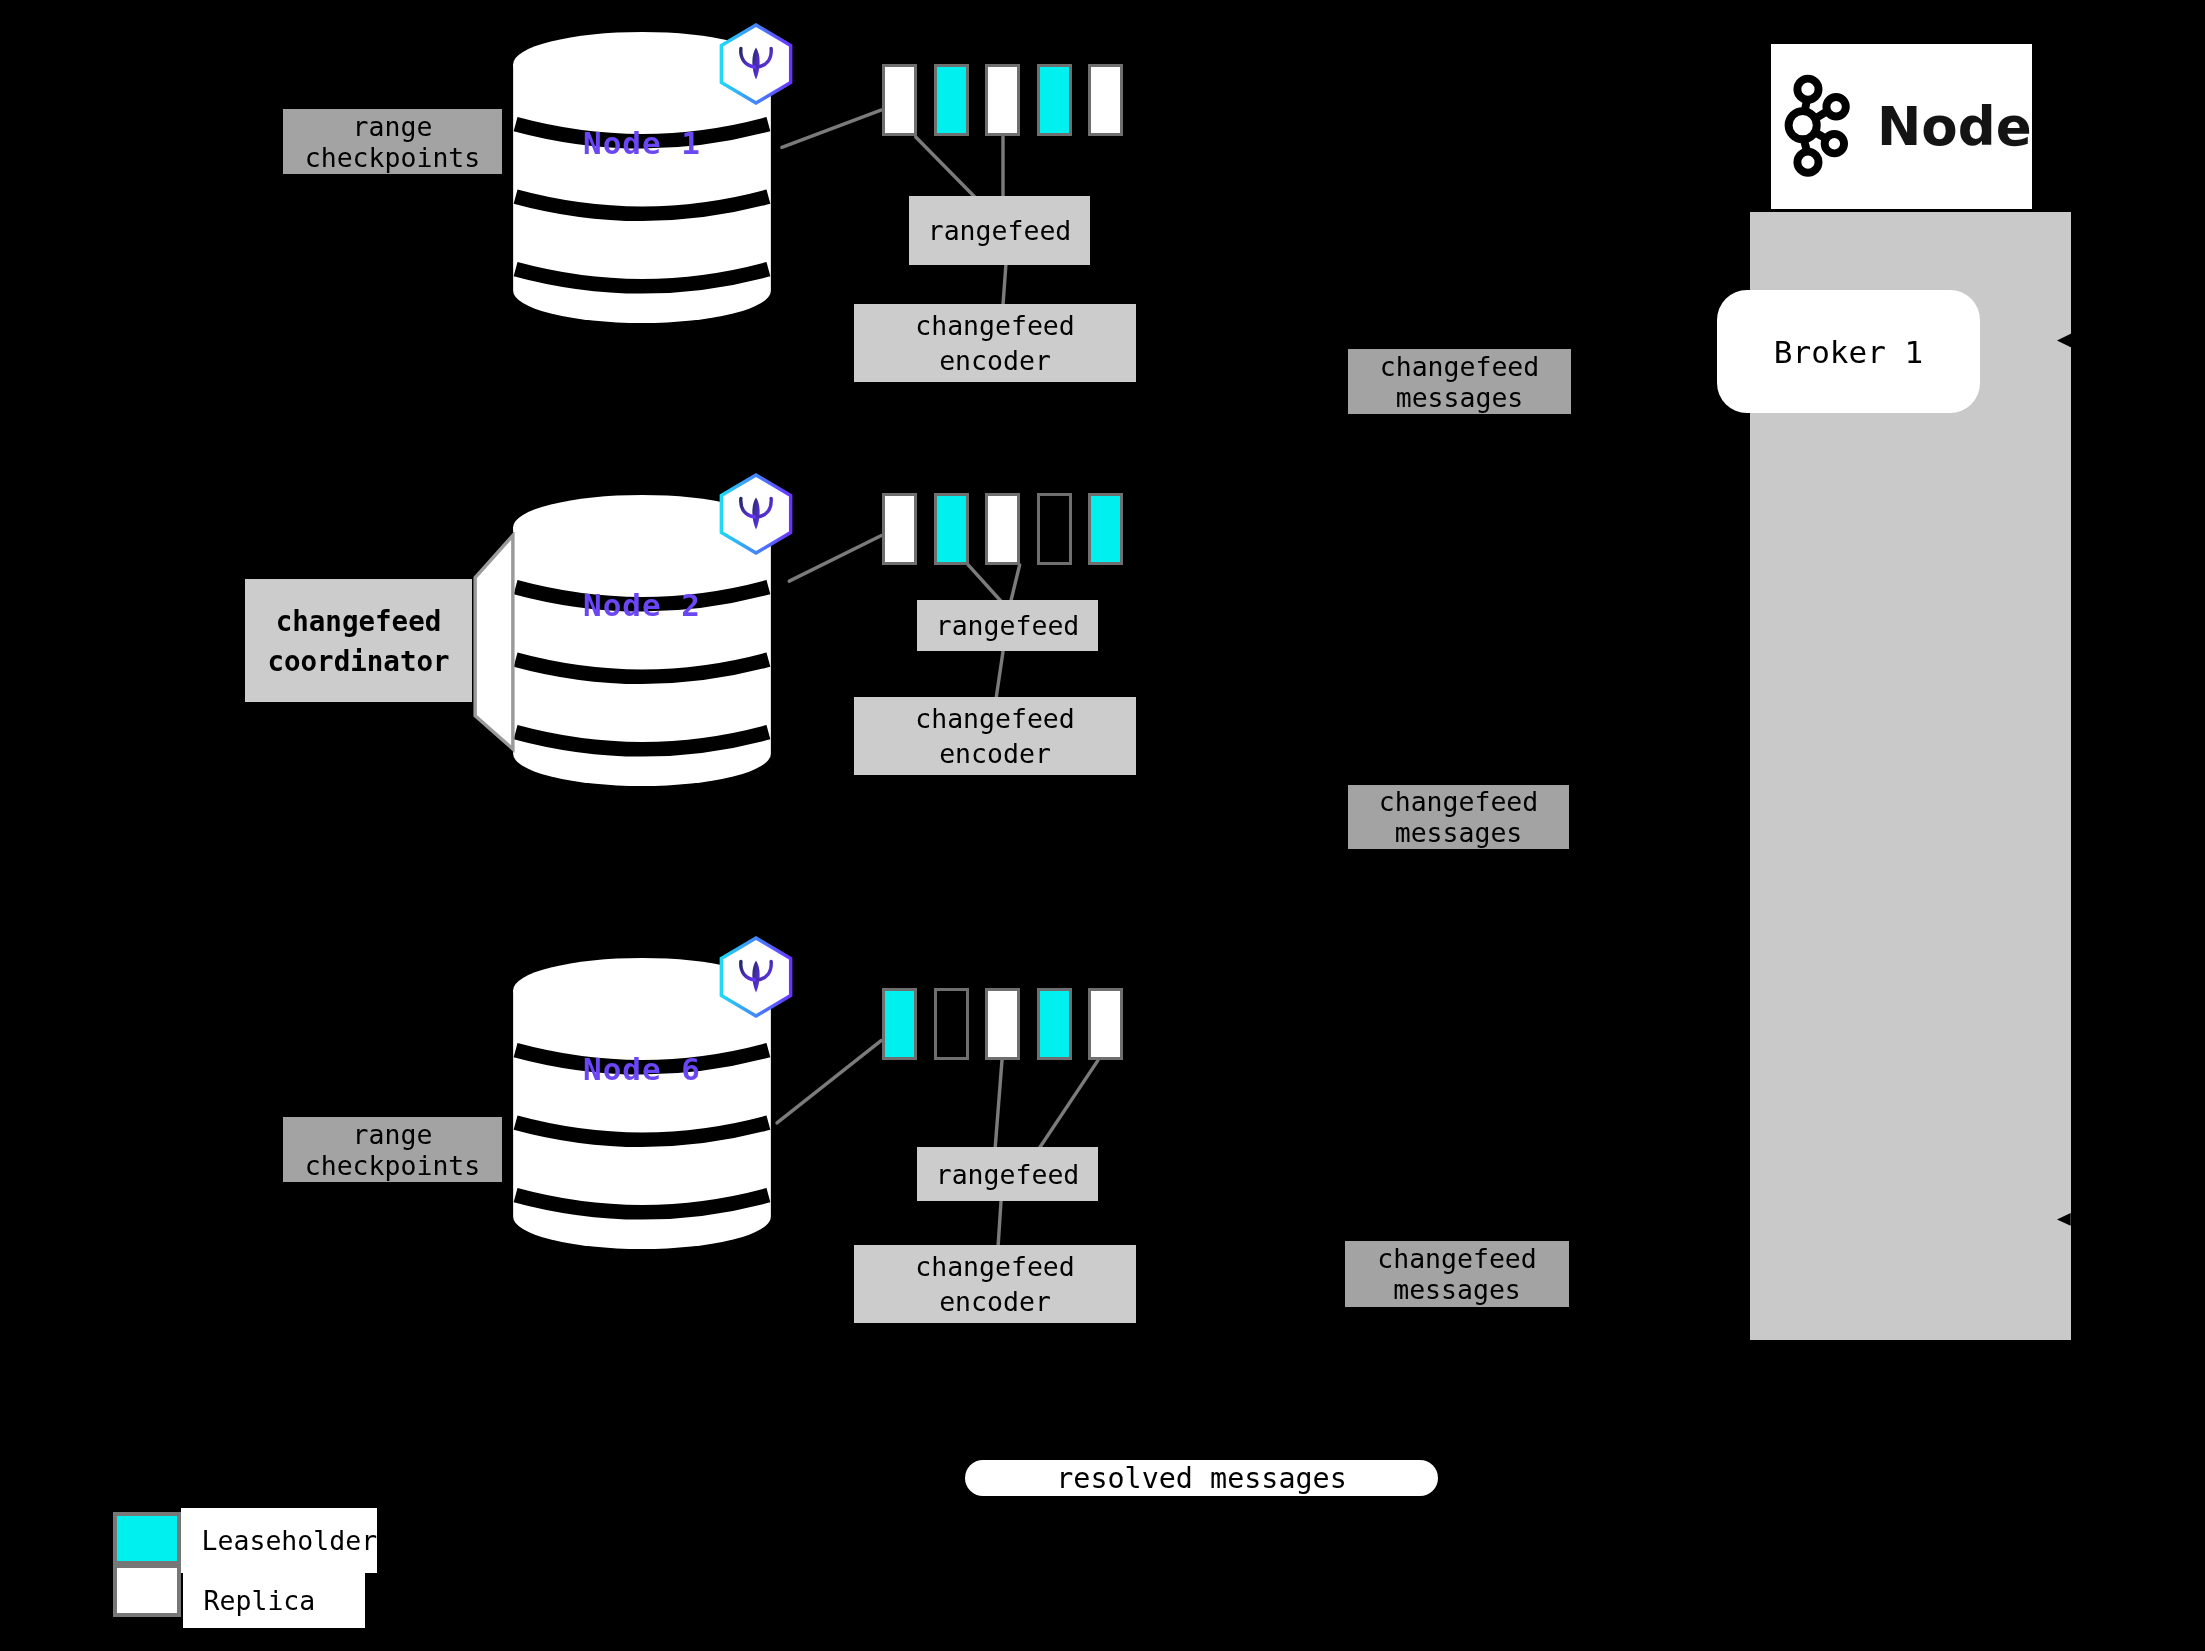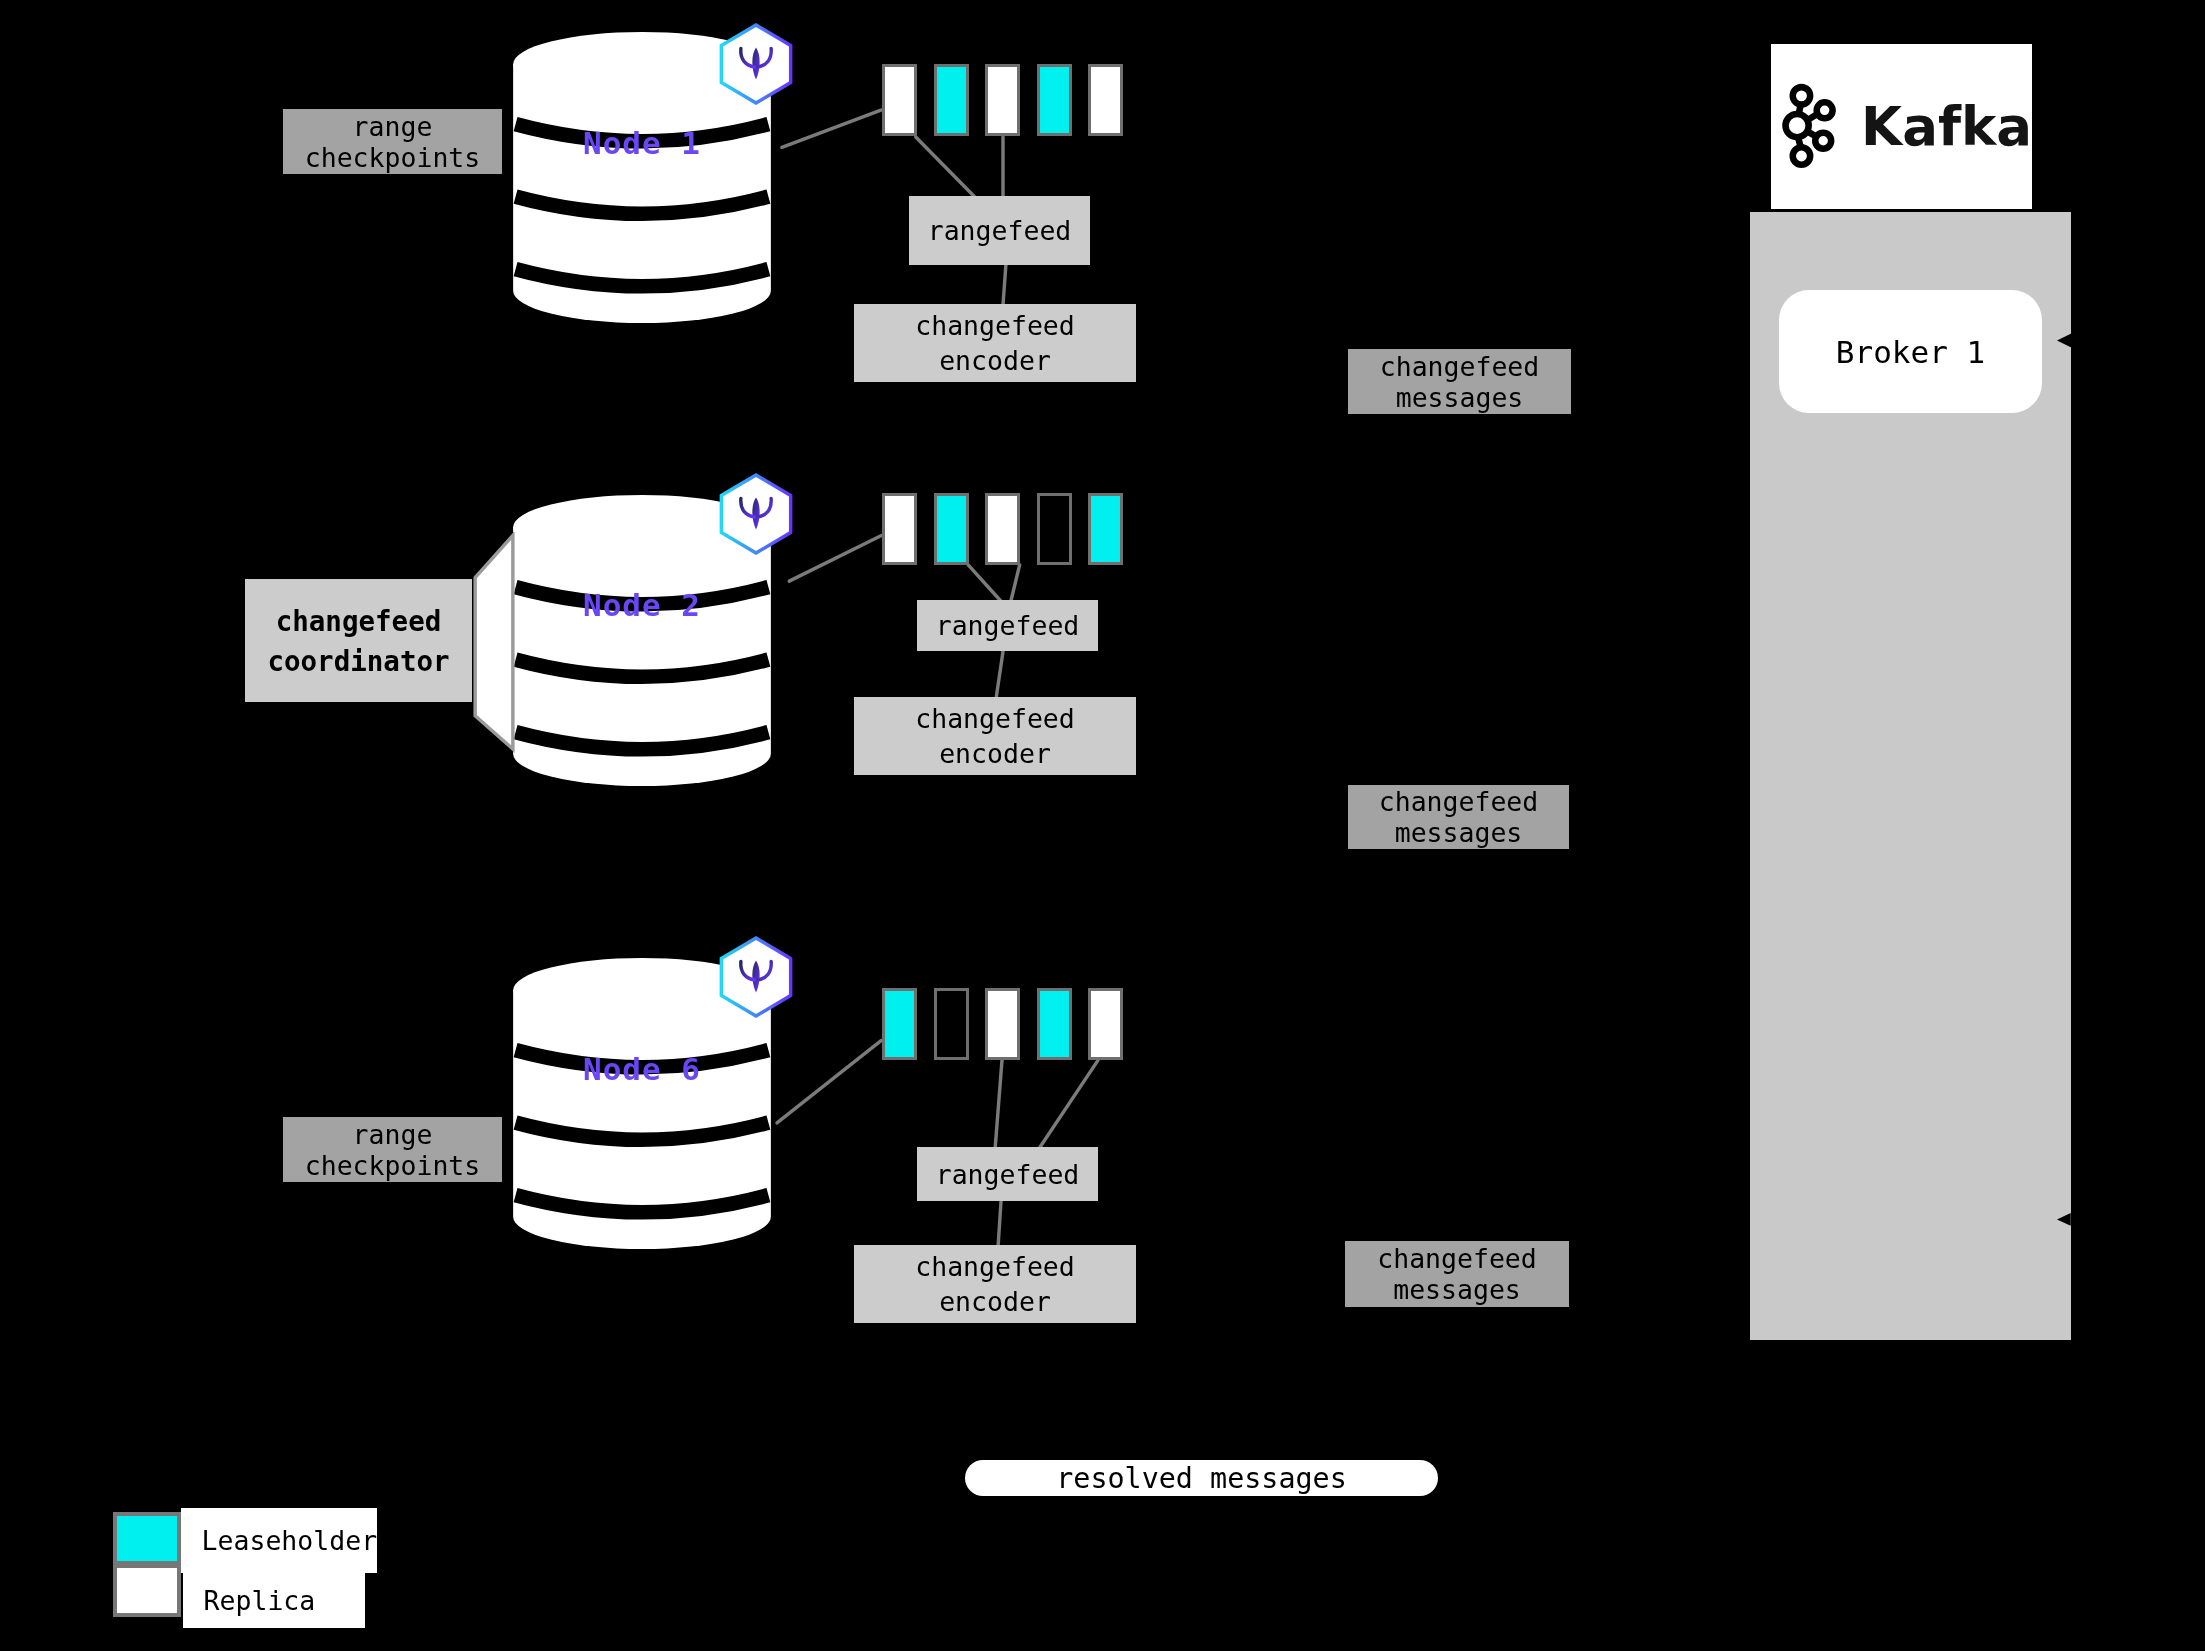--- a/index.html
+++ b/index.html
@@ -36,21 +36,21 @@
 
   
   .node-name{position:absolute;width:260px;text-align:center;font-weight:bold;
              font-size:31px;color:var(--purple);letter-spacing:1px}
 
   
   .kafka-box{background:#ffffff;display:flex;align-items:center;justify-content:center;gap:17.6px}
   .kafka-word{font-family:"DejaVu Sans","Liberation Sans",sans-serif;font-weight:bold;
               font-size:53px;color:#141414}
   .kafka-panel{background:var(--panel-gray)}
-  .broker{position:absolute;left:1779px;width:263px;height:123px;background:#ffffff;
+  .broker{position:absolute;left:1717px;width:263px;height:123px;background:#ffffff;
           border-radius:30px;display:flex;align-items:center;justify-content:center;
           font-size:31px;color:#000}
 
   
   .pill{background:#ffffff;border-radius:29px;display:flex;align-items:center;
         justify-content:center;font-size:28.4px;color:#000}
 
   
   .legend-swatch{position:absolute;left:113px;width:68px;height:53px;border:4.4px solid #777}
   .legend-label{position:absolute;background:#fff;display:flex;align-items:center;
@@ -231,21 +231,21 @@
         <circle cx="36" cy="58" r="16"></circle>
         <circle cx="42" cy="100" r="12"></circle>
         <circle cx="74" cy="37" r="11"></circle>
         <circle cx="72" cy="79" r="11"></circle>
         <line x1="41" y1="29" x2="38" y2="43"></line>
         <line x1="37" y1="73" x2="41" y2="88"></line>
         <line x1="51" y1="50" x2="64" y2="42"></line>
         <line x1="50" y1="66" x2="62" y2="73"></line>
       </g>
     </svg>
-    <span class="kafka-word">Kafka</span>
+    <span class="kafka-word">Node</span>
   </div>
 
   <div class="broker" style="top:290px">
     <span>Broker 1</span>
   </div>
 
   <div class="abs pill" style="left:965px;top:1460px;width:473px;height:36px">
     <span>resolved messages</span>
   </div>
 

